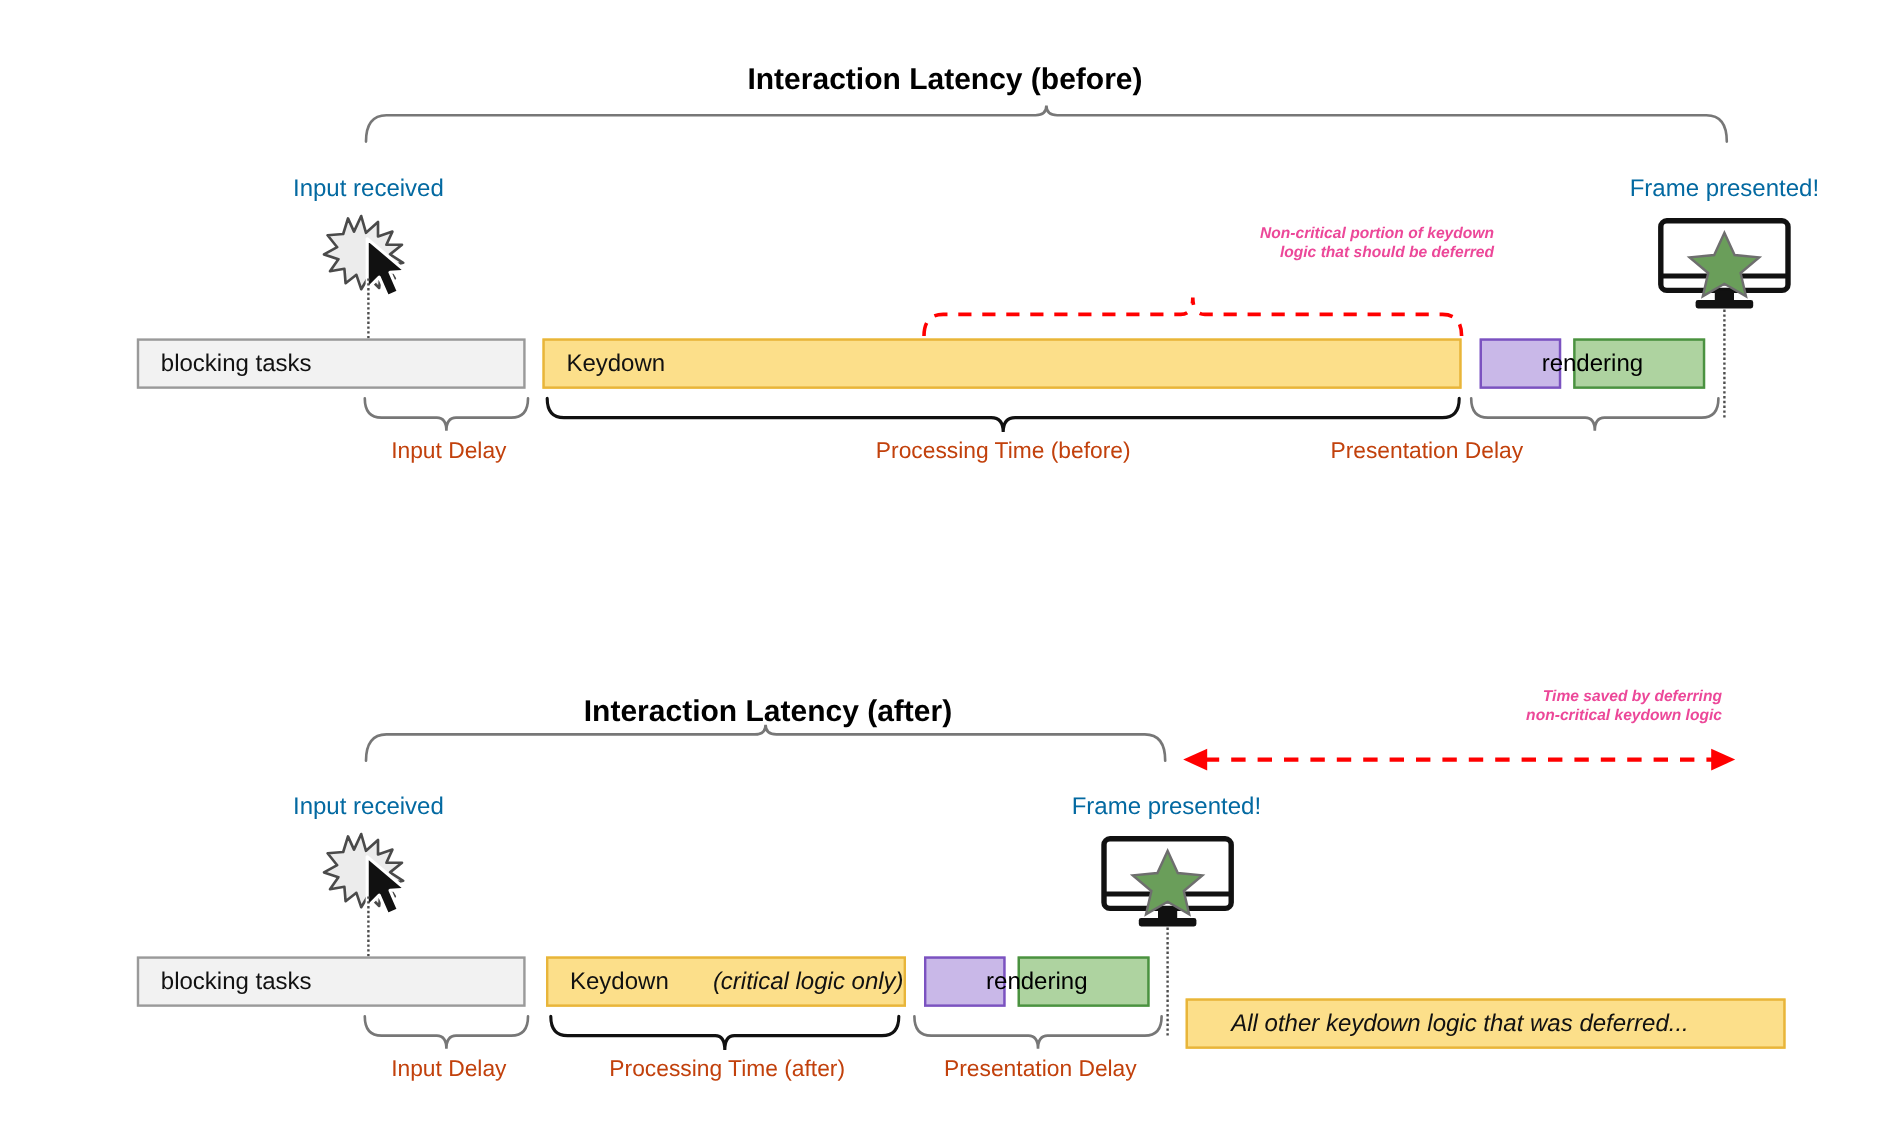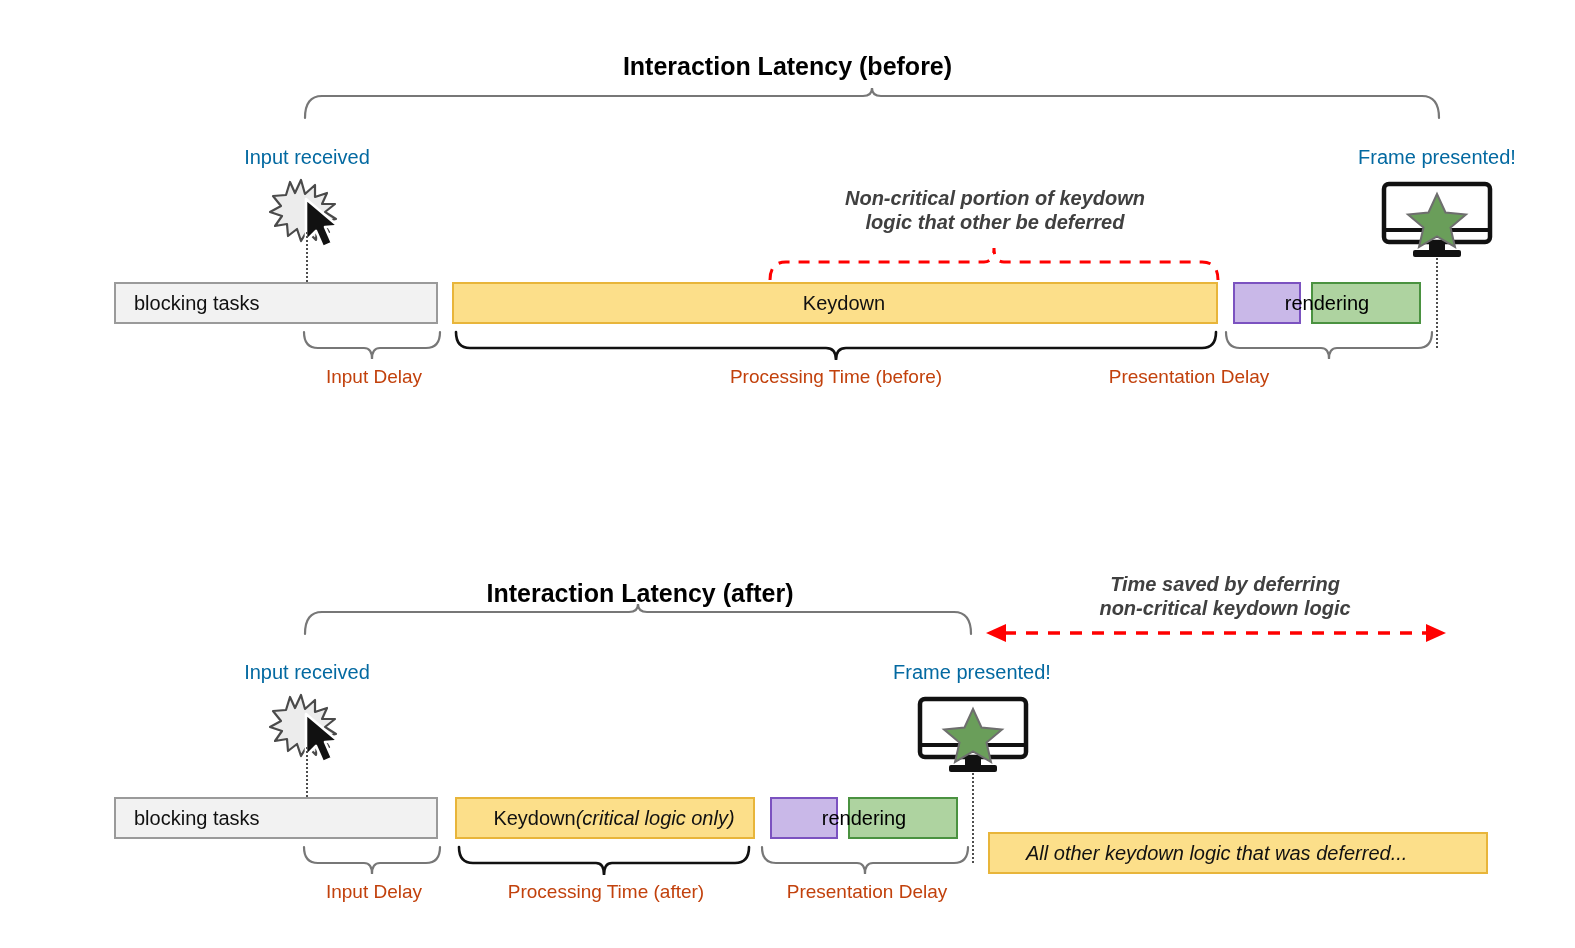--- a/index.html
+++ b/index.html
@@ -40,25 +40,25 @@
   
   .brace-label {
     font-size: 19px;
     color: #c2410c;
     text-align: center;
     white-space: nowrap;
   }
 
   
   .red-note {
-    font-size: 20px;
+    font-size: 13px;
     font-weight: bold;
     font-style: italic;
-    color: #404040;
-    text-align: center;
+    color: #ec4899;
+    text-align: right;
     line-height: 1.22;
     white-space: nowrap;
   }
 
   
   .tbox {
     box-sizing: border-box;
     display: flex;
     align-items: center;
     font-size: 20px;
@@ -71,21 +71,21 @@
     background: #f2f2f2;
     border-color: #9a9a9a;
     padding-left: 18px;
     justify-content: flex-start;
     text-align: center;
   }
   .tbox-keydown {
     background: #fcdf8a;
     border-color: #e8b53a;
     padding-left: 18px;
-    justify-content: center;
+    justify-content: space-between;
   }
   .tbox-deferred {
     background: #fcdf8a;
     border-color: #e8b53a;
     padding-left: 22px;
     justify-content: flex-start;
     font-style: italic;
   }
   .tbox-purple {
     background: #c9b8e8;
@@ -145,21 +145,21 @@
     <rect x="50" y="52" width="12" height="4" rx="2" fill="#111111"></rect>
     <rect x="48" y="60" width="16" height="9" fill="#111111"></rect>
     <rect x="32" y="68" width="48" height="7" rx="2" fill="#111111"></rect>
     <path d="M56,12 L64.5,30.5 L85,32.5 L69.5,45.5 L74,65 L56,54.5 L38,65
              L42.5,45.5 L27,32.5 L47.5,30.5 Z" fill="#6a9e5a" stroke="#6e6e6e" stroke-width="2"></path>
   </svg>
   <div class="abs vdot" style="left:1436px; top:258px; height:90px;"></div>
 
   <div class="abs red-note" style="left:745px; top:186px; width:500px;">
     <div>Non-critical portion of keydown</div>
-    <div>logic that other be deferred</div>
+    <div>logic that should be deferred</div>
   </div>
 
   <svg class="abs" style="left:762px; top:246px;" width="470" height="38">
     <path d="M8,34 Q8,16 24,16 L222,16 Q232,16 232,2 Q232,16 242,16 L440,16 Q456,16 456,34" fill="none" stroke="#ff0000" stroke-width="3" stroke-dasharray="11 9" stroke-linecap="butt"></path>
   </svg>
 
   <div class="abs tbox tbox-blocking" style="left:114px; top:282px; width:324px;">
     <span>blocking tasks</span>
   </div>
 

